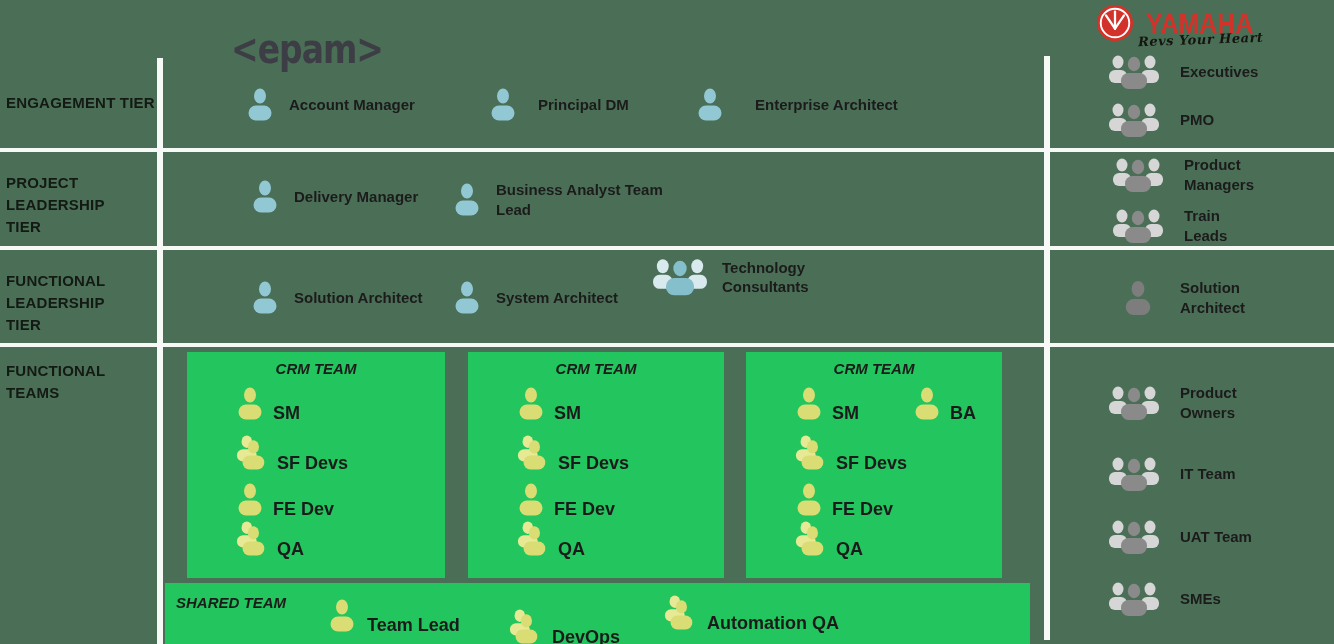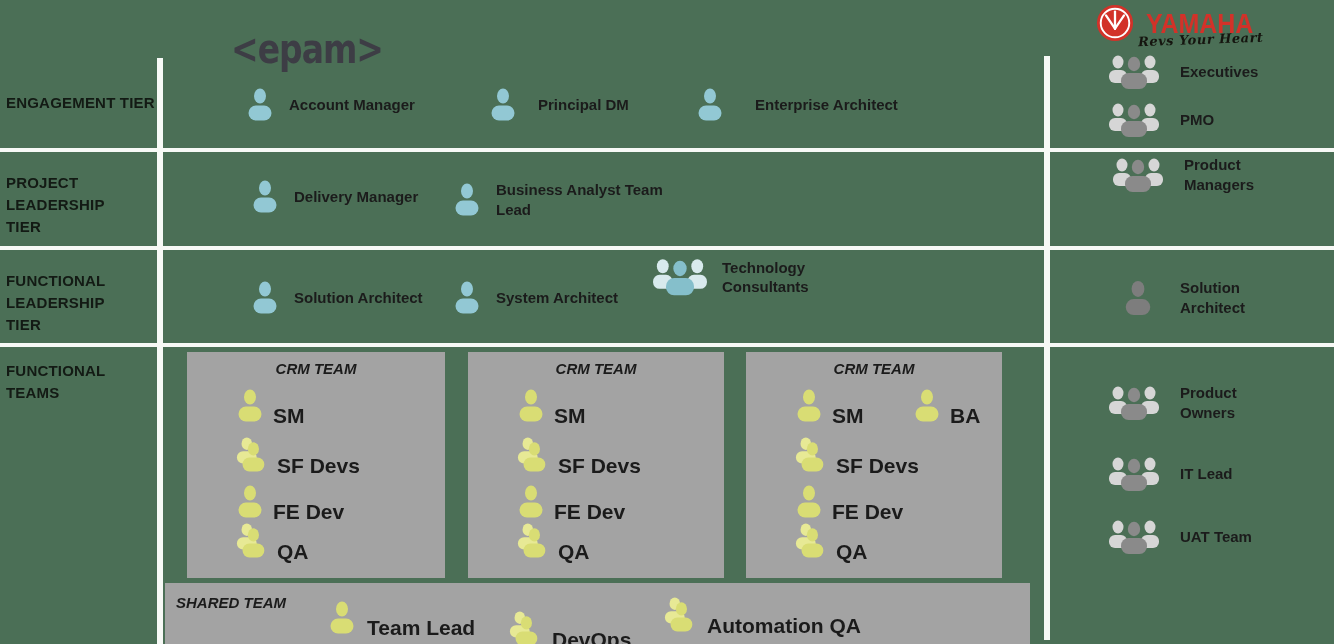--- a/index.html
+++ b/index.html
@@ -24,27 +24,27 @@
   .b-item{gap:8px;}
   .s-item{gap:10px;}
 
   .icon{flex:0 0 auto;display:block;}
   .ic-blue{--c1:#92c8d4;--c2:#c7e2e8;}
   .ic-bluegrp{--c1:#85bfcb;--c2:#d8eaed;}
   .ic-yellow{--c1:#d9dd74;--c2:#e7e995;}
   .ic-gray{--c1:#8a8a8a;--c2:#d6d6d6;}
   .ic-grayone{--c1:#7d7d7d;}
 
-  .teambox{position:absolute;background:#a3a3a3;text-decoration:underline;}
+  .teambox{position:absolute;background:#22c55e;text-decoration:underline;}
   .teambox .box-title{
     position:absolute;top:8px;left:0;width:100%;text-align:center;
     font-size:15px;font-style:italic;font-weight:700;color:#1b1b1b;
   }
   #shared-team .box-title{width:auto;left:11px;top:11px;text-align:left;}
-  .teambox .lbl{font-size:21px;margin-top:20px;}
+  .teambox .lbl{font-size:18px;margin-top:20px;}
 
   
   #epam-logo{
     position:absolute;left:231px;top:24px;
     font-family:"DejaVu Sans", sans-serif;font-size:33px;font-weight:700;
     letter-spacing:-1px;color:#3d3d45;
     transform:scaleY(1.25);transform-origin:top left;
   }
   #yamaha-logo{position:absolute;left:1096px;top:4px;display:flex;align-items:flex-start;gap:12px;}
   #yamaha-wordmark{
@@ -294,40 +294,52 @@
       </svg>
     <span class="lbl">PMO</span>
   </div>
 
   <div class="item y-item" style="left:1112px;top:155px;">
     <svg class="icon ic-gray" width="52" height="36">
         <use href="#i-group"></use>
       </svg>
     <span class="lbl" style="width:82px;">Product Managers</span>
   </div>
+  <div class="item y-item" style="left:1112px;top:206px;">
+    <svg class="icon ic-gray" width="52" height="36">
+        <use href="#i-group"></use>
+      </svg>
+    <span class="lbl" style="width:50px;">Train Leads</span>
+  </div>
 
   <div class="item y-item" style="left:1122px;top:278px;">
     <svg class="icon ic-grayone" width="32" height="36">
         <use href="#i-person"></use>
       </svg>
     <span class="lbl" style="width:82px;margin-left:6px;">Solution Architect</span>
   </div>
 
   <div class="item y-item" style="left:1108px;top:383px;">
     <svg class="icon ic-gray" width="52" height="36">
         <use href="#i-group"></use>
       </svg>
     <span class="lbl" style="width:72px;">Product Owners</span>
   </div>
   <div class="item y-item" style="left:1108px;top:456px;">
     <svg class="icon ic-gray" width="52" height="36">
         <use href="#i-group"></use>
       </svg>
-    <span class="lbl">IT Lead</span>
+    <span class="lbl">IT Team</span>
   </div>
   <div class="item y-item" style="left:1108px;top:519px;">
     <svg class="icon ic-gray" width="52" height="36">
         <use href="#i-group"></use>
       </svg>
     <span class="lbl">UAT Team</span>
   </div>
+  <div class="item y-item" style="left:1108px;top:581px;">
+    <svg class="icon ic-gray" width="52" height="36">
+        <use href="#i-group"></use>
+      </svg>
+    <span class="lbl">SMEs</span>
+  </div>
 
 </div>
 
 </body></html>

